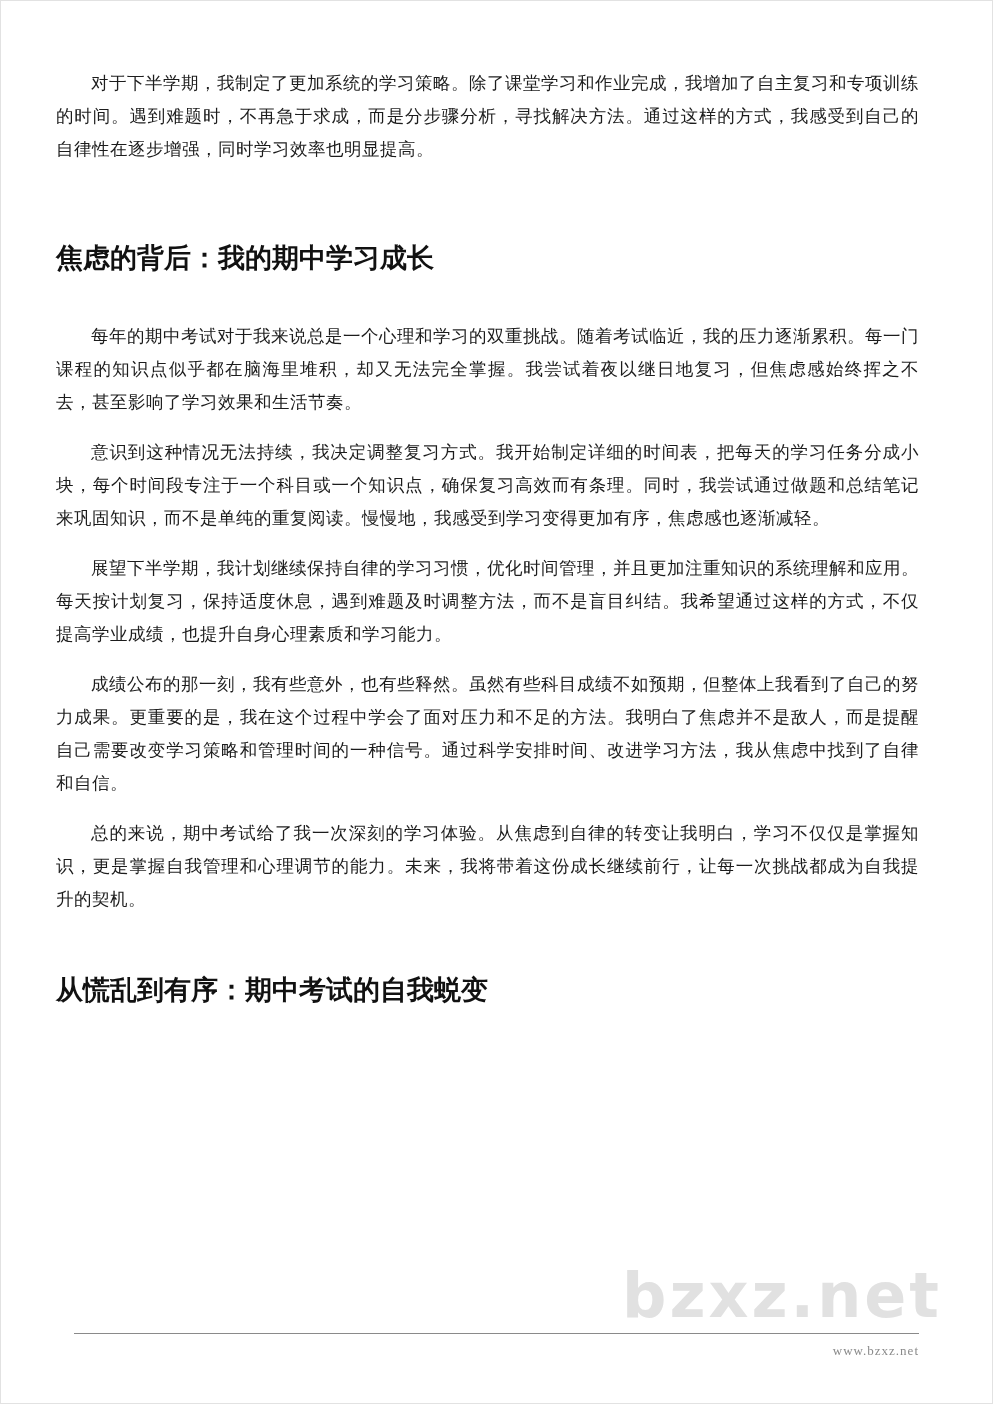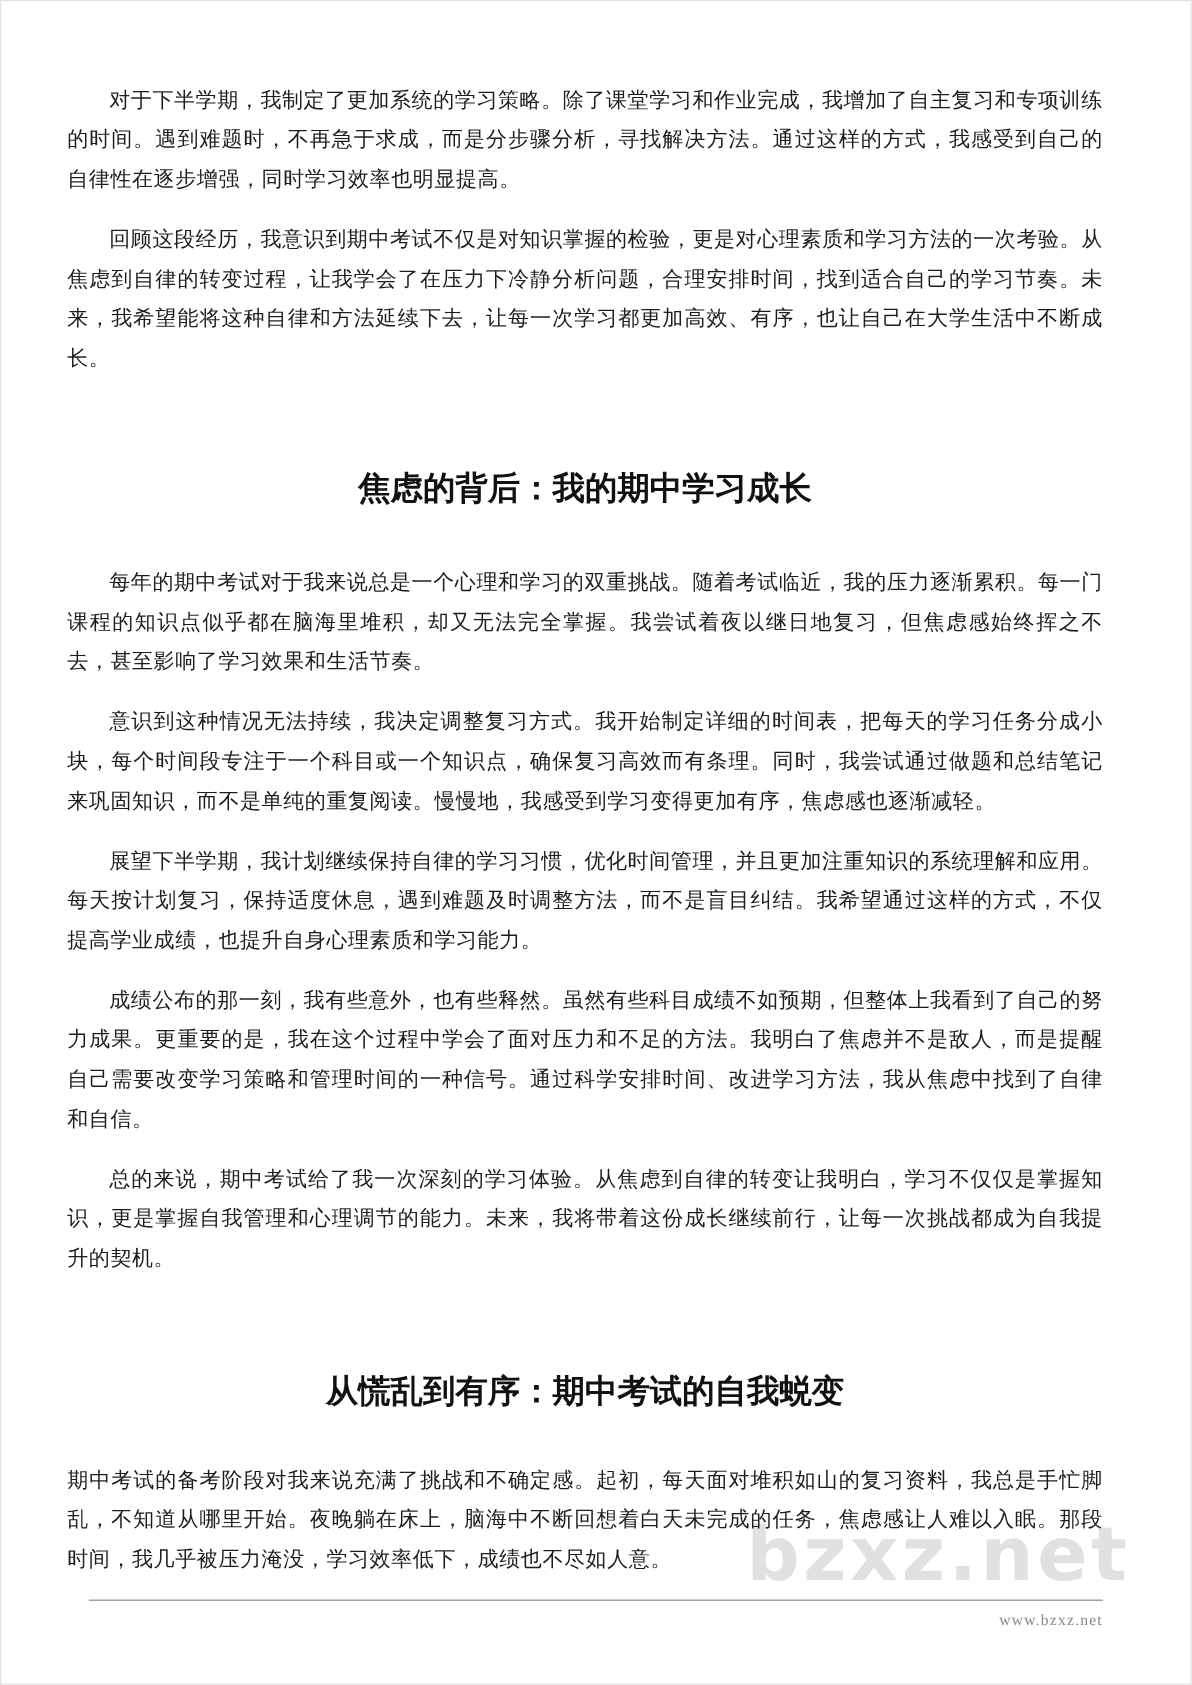--- a/index.html
+++ b/index.html
@@ -37,30 +37,30 @@
     letter-spacing: 0.5px;
   }
   p.para.no-indent {
     text-indent: 0;
   }
   h1.essay-title {
     font-family: "Liberation Sans", "DejaVu Sans", sans-serif;
     font-weight: 700;
     font-size: 27px;
     line-height: 36px;
-    text-align: center;
+    text-align: left;
     color: #111111;
     margin: 0;
   }
   .title-block-1 {
     margin-top: 74px;
     margin-bottom: 44px;
   }
   .title-block-2 {
-    margin-top: 76px;
+    margin-top: 56px;
     margin-bottom: 40px;
   }
   .watermark {
     position: absolute;
     z-index: 0;
     right: 50px;
     top: 1258px;
     font-family: "DejaVu Sans", "Liberation Sans", sans-serif;
     font-weight: 700;
     font-size: 62px;
@@ -92,41 +92,39 @@
 <body>
 
 <div class="page">
 
   <div class="watermark">bzxz.net</div>
 
   <div class="content">
 
     <p class="para">对于下半学期，我制定了更加系统的学习策略。除了课堂学习和作业完成，我增加了自主复习和专项训练的时间。遇到难题时，不再急于求成，而是分步骤分析，寻找解决方法。通过这样的方式，我感受到自己的自律性在逐步增强，同时学习效率也明显提高。</p>
 
-    <p class="para">回顾这段经历，我意识到期中考试不仅是对知识掌握的检验，更是对心理素质和学习方法的一次考验。从焦虑到自律的转变过程，让我学会了在压力下冷静分析问题，合理安排时间，找到适合自己的学习节奏。未来，我希望能将这种自律和方法延续下去，让每一次学习都更加高效、有序，也让自己在大学生活中不断成长。</p>
 
     <div class="title-block-1">
       <h1 class="essay-title">焦虑的背后：我的期中学习成长</h1>
     </div>
 
     <p class="para">每年的期中考试对于我来说总是一个心理和学习的双重挑战。随着考试临近，我的压力逐渐累积。每一门课程的知识点似乎都在脑海里堆积，却又无法完全掌握。我尝试着夜以继日地复习，但焦虑感始终挥之不去，甚至影响了学习效果和生活节奏。</p>
 
     <p class="para">意识到这种情况无法持续，我决定调整复习方式。我开始制定详细的时间表，把每天的学习任务分成小块，每个时间段专注于一个科目或一个知识点，确保复习高效而有条理。同时，我尝试通过做题和总结笔记来巩固知识，而不是单纯的重复阅读。慢慢地，我感受到学习变得更加有序，焦虑感也逐渐减轻。</p>
 
     <p class="para">展望下半学期，我计划继续保持自律的学习习惯，优化时间管理，并且更加注重知识的系统理解和应用。每天按计划复习，保持适度休息，遇到难题及时调整方法，而不是盲目纠结。我希望通过这样的方式，不仅提高学业成绩，也提升自身心理素质和学习能力。</p>
 
     <p class="para">成绩公布的那一刻，我有些意外，也有些释然。虽然有些科目成绩不如预期，但整体上我看到了自己的努力成果。更重要的是，我在这个过程中学会了面对压力和不足的方法。我明白了焦虑并不是敌人，而是提醒自己需要改变学习策略和管理时间的一种信号。通过科学安排时间、改进学习方法，我从焦虑中找到了自律和自信。</p>
 
     <p class="para">总的来说，期中考试给了我一次深刻的学习体验。从焦虑到自律的转变让我明白，学习不仅仅是掌握知识，更是掌握自我管理和心理调节的能力。未来，我将带着这份成长继续前行，让每一次挑战都成为自我提升的契机。</p>
 
     <div class="title-block-2">
       <h1 class="essay-title">从慌乱到有序：期中考试的自我蜕变</h1>
     </div>
 
-    <p class="para no-indent">期中考试的备考阶段对我来说充满了挑战和不确定感。起初，每天面对堆积如山的复习资料，我总是手忙脚乱，不知道从哪里开始。夜晚躺在床上，脑海中不断回想着白天未完成的任务，焦虑感让人难以入眠。那段时间，我几乎被压力淹没，学习效率低下，成绩也不尽如人意。</p>
 
   </div>
 
   <div class="footer">
     <span class="footer-url">www.bzxz.net</span>
   </div>
 
 </div>
 
 </body></html>

